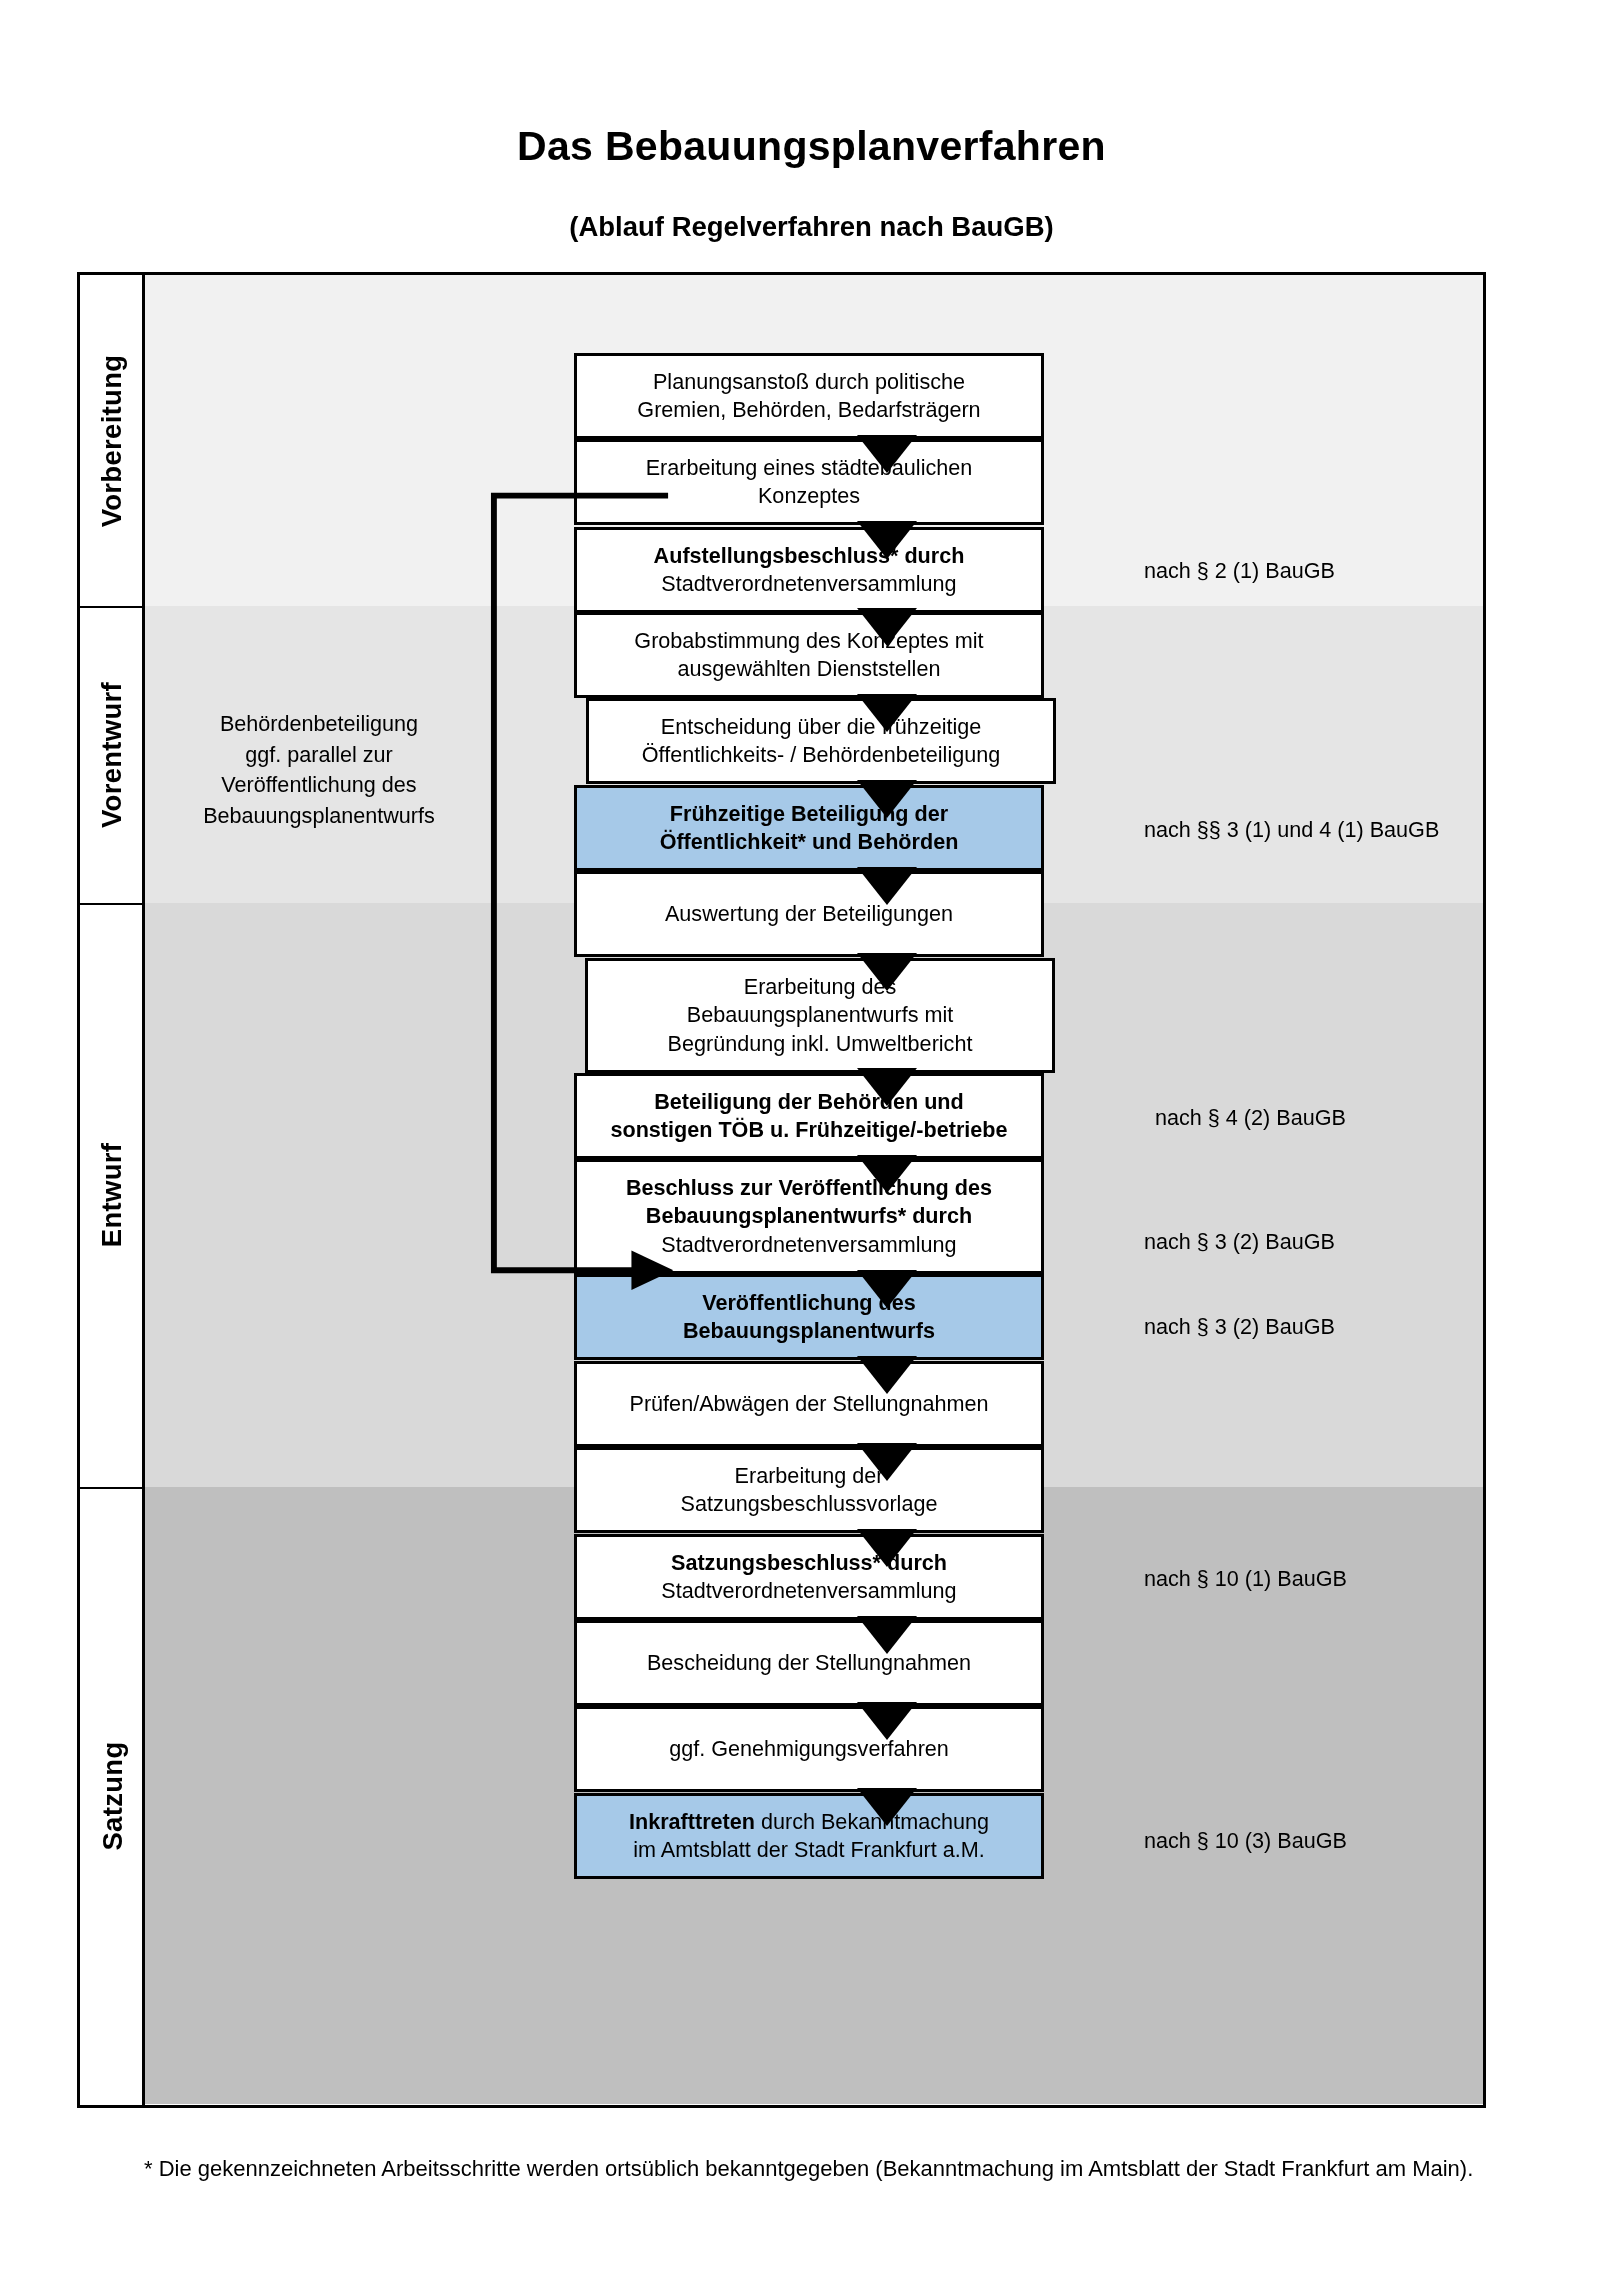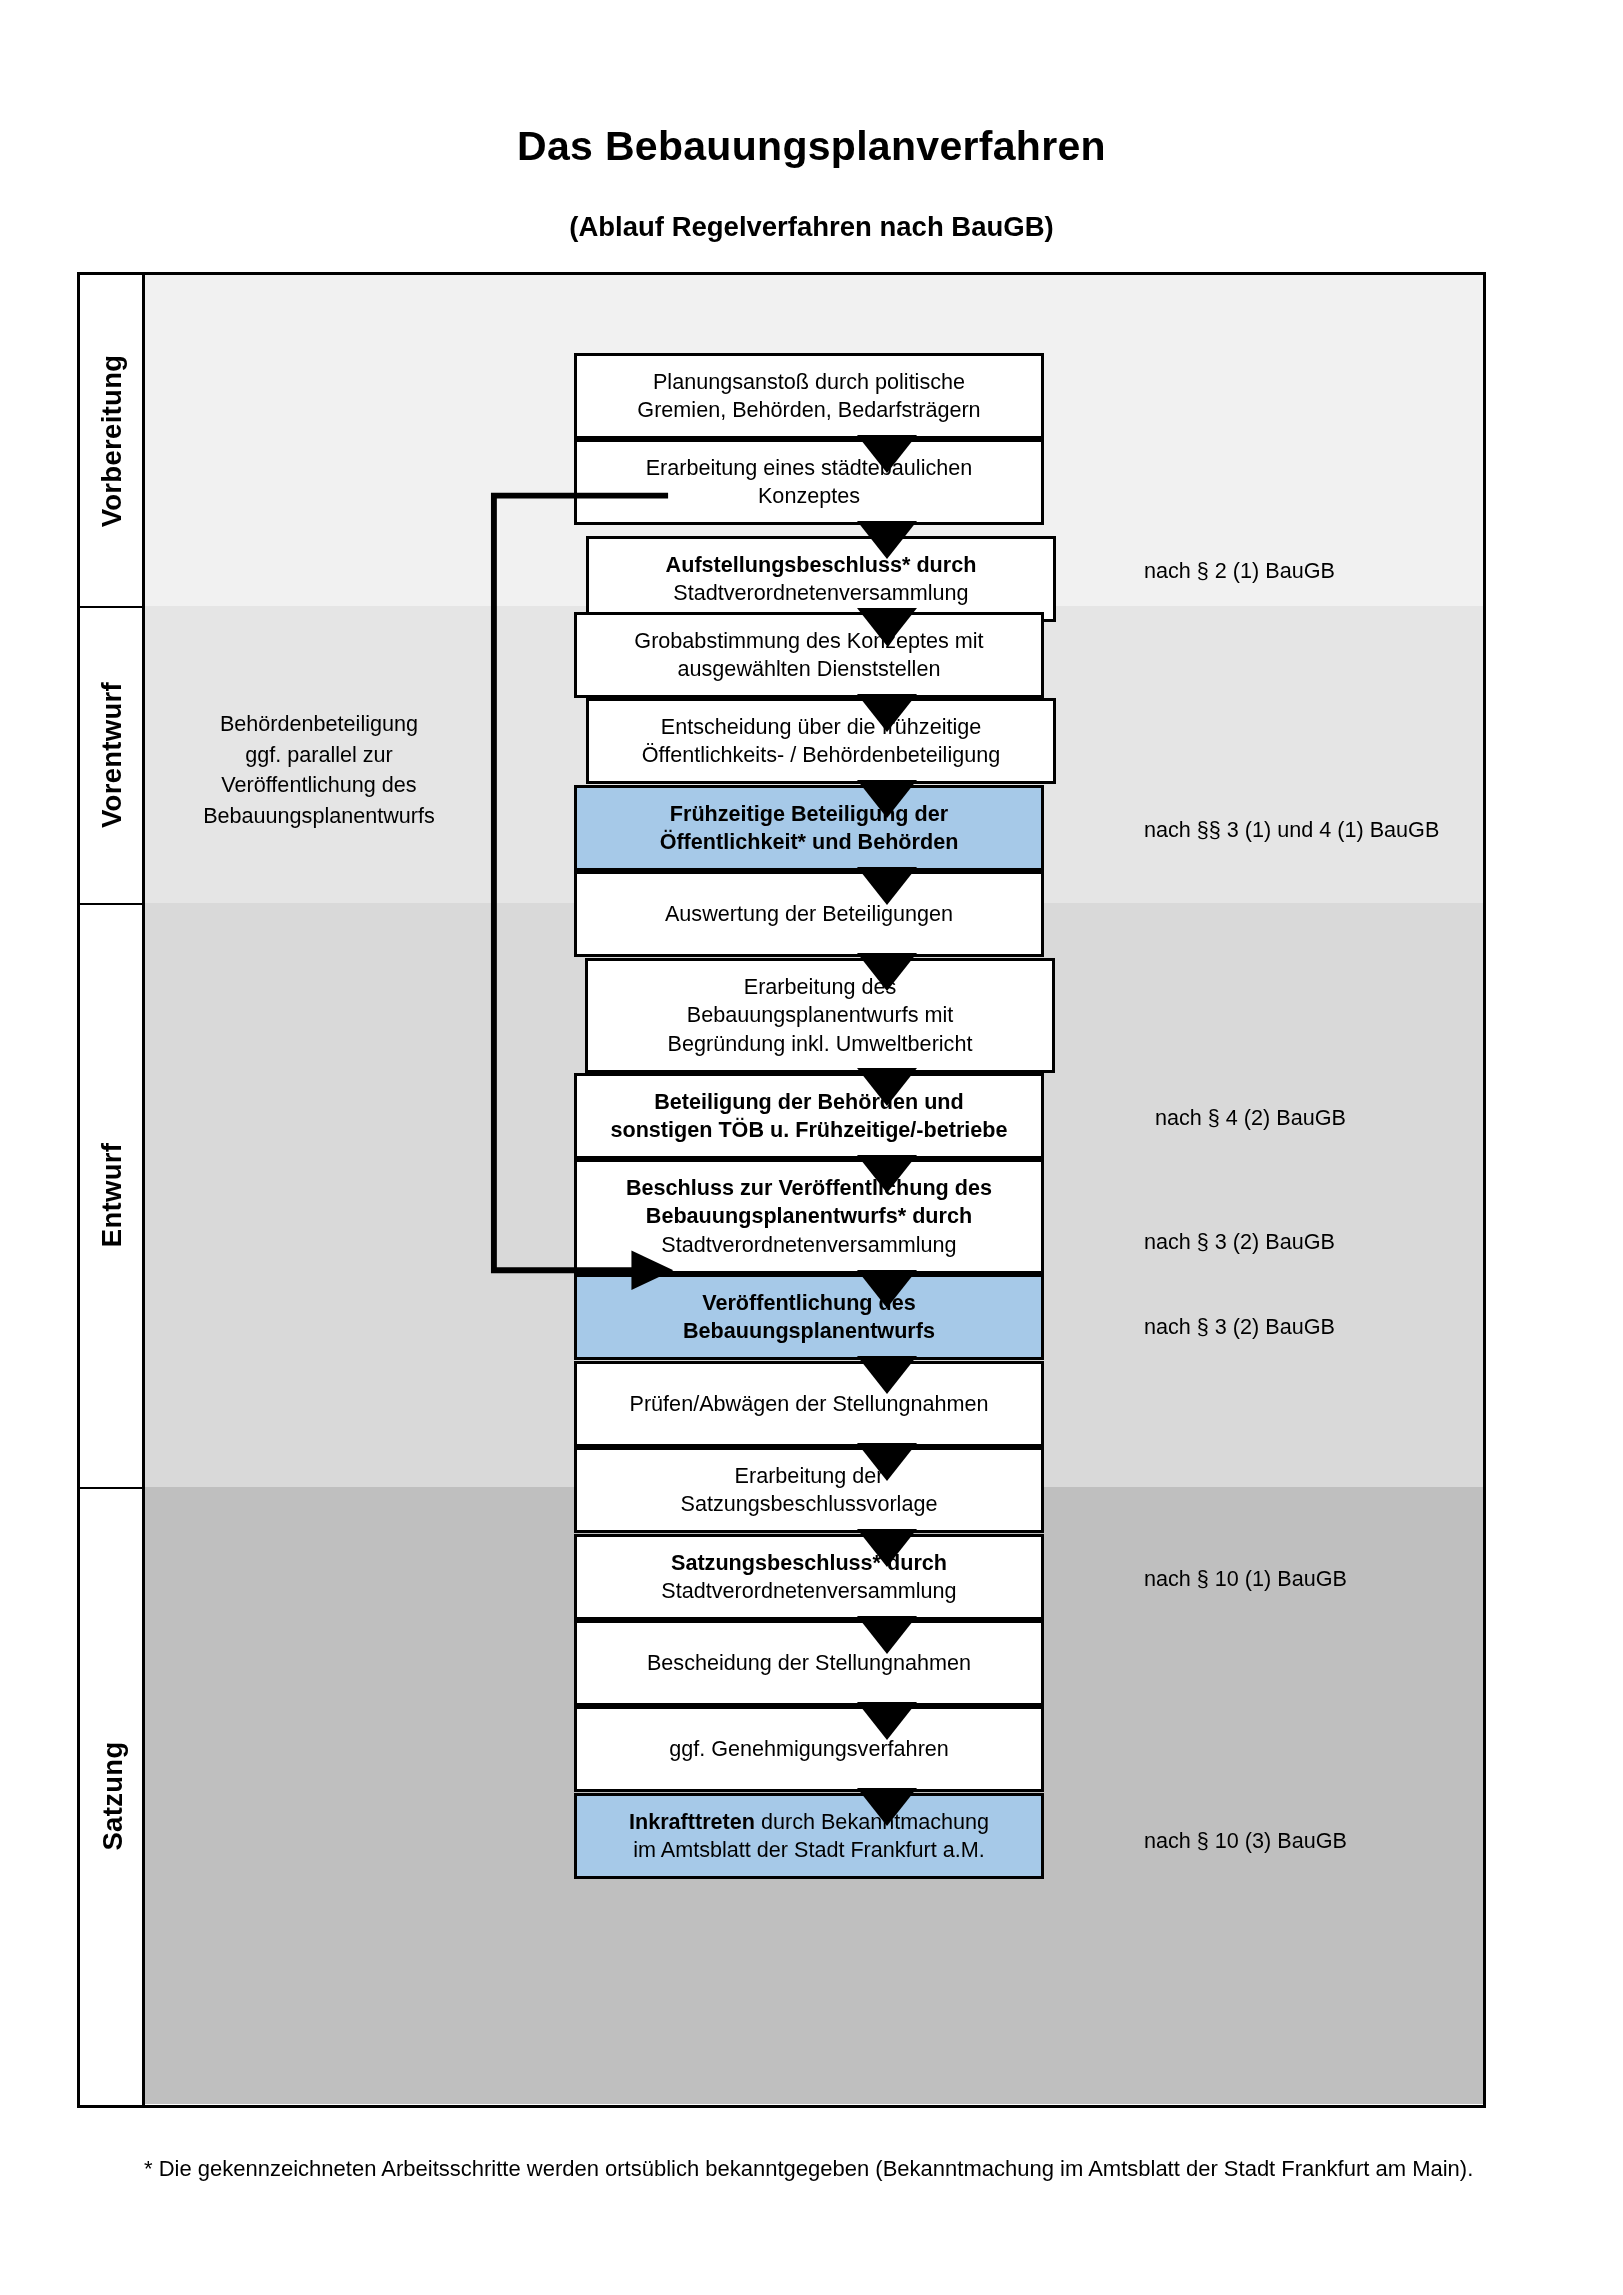--- a/index.html
+++ b/index.html
@@ -188,21 +188,21 @@
     </span>
   </div>
 
   <div class="node" style="left:494px; top:164px; height:86px;">
     <span>
       <span>Erarbeitung eines städtebaulichen</span><br>
       <span>Konzeptes</span>
     </span>
   </div>
 
-  <div class="node" style="left:494px; top:261px; height:86px;margin-left:12px;">
+  <div class="node" style="left:494px; top:252px; height:86px;">
     <span>
       <b>Aufstellungsbeschluss* durch</b><br>
       <span>Stadtverordnetenversammlung</span>
     </span>
   </div>
 
   <div class="node" style="left:494px; top:337px; height:86px;">
     <span>
       <span>Grobabstimmung des Konzeptes mit</span><br>
       <span>ausgewählten Dienststellen</span>

